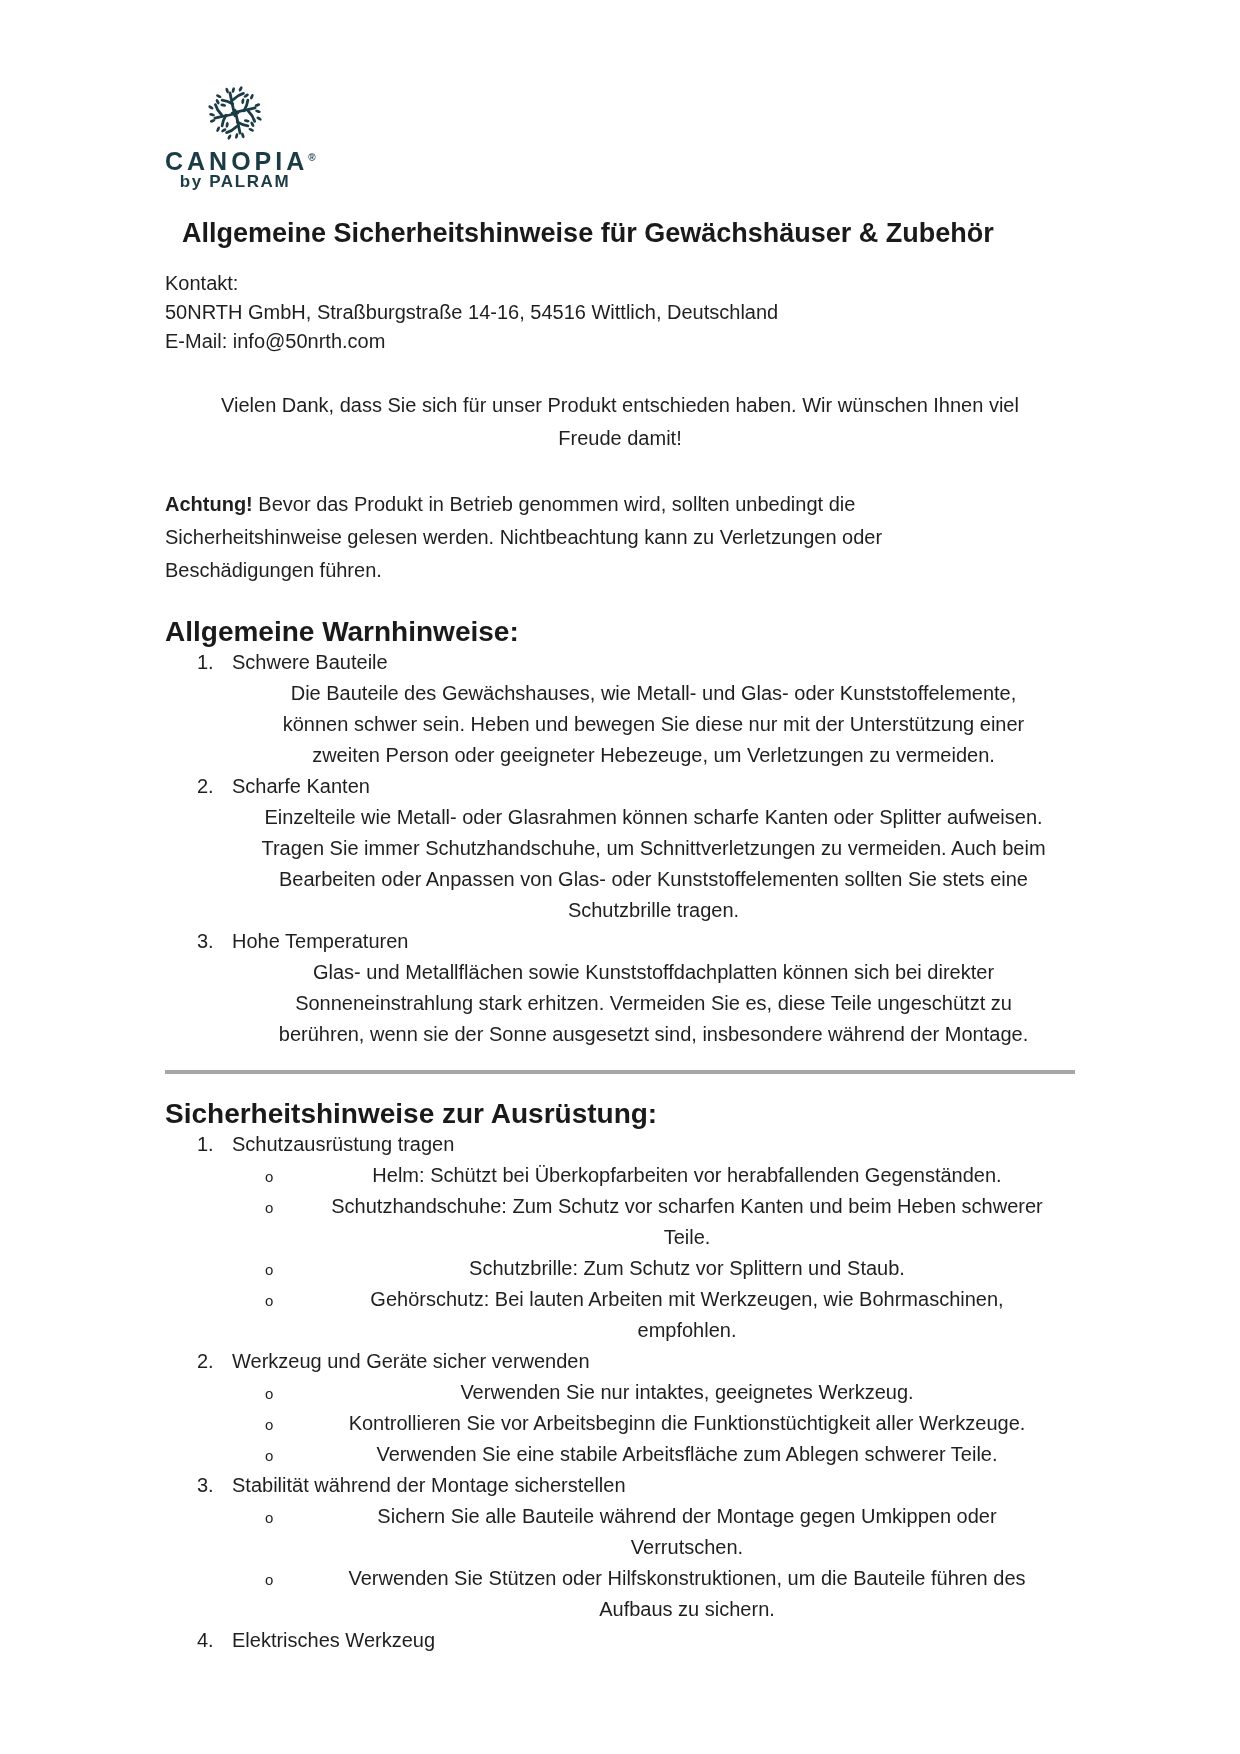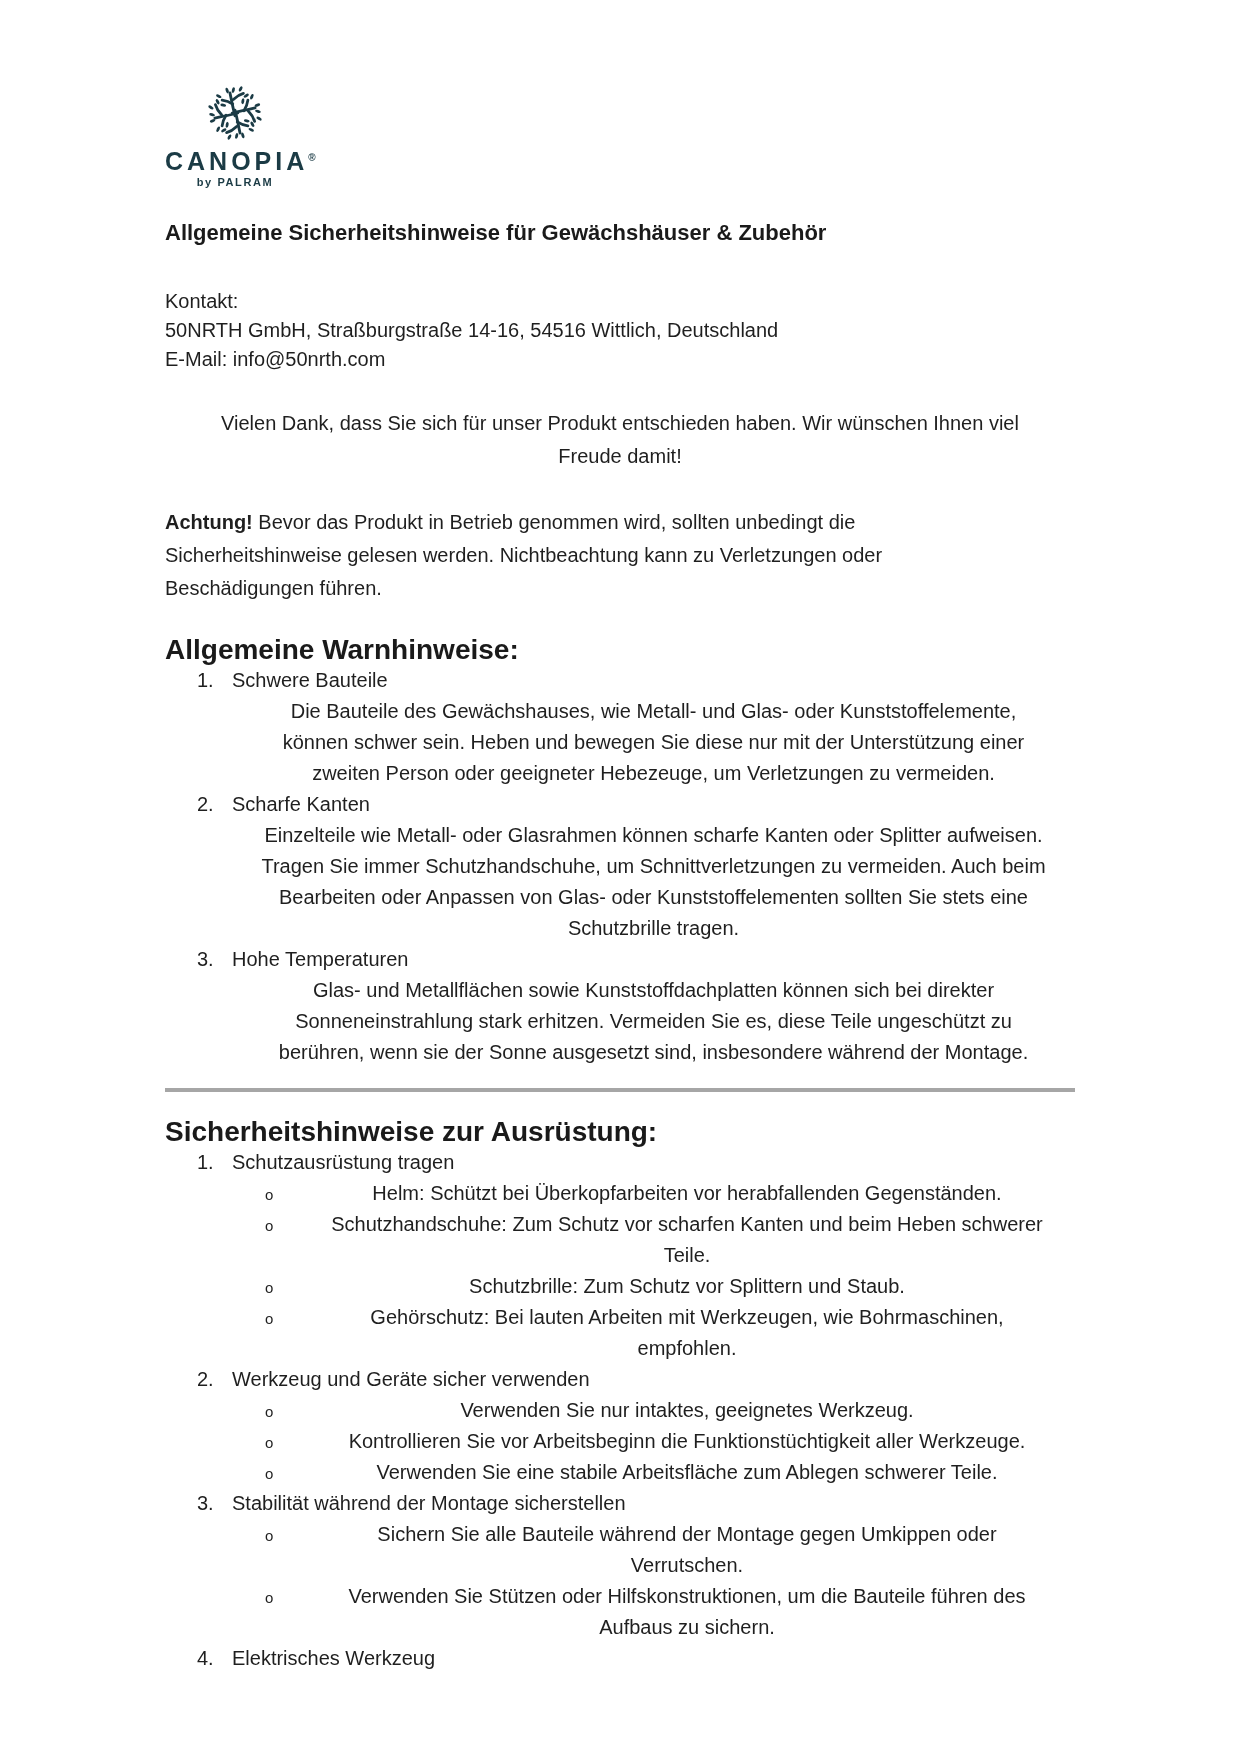--- a/index.html
+++ b/index.html
@@ -19,27 +19,27 @@
 
   
   .logo-block { width:140px; text-align:center; }
   .logo-icon { display:block; margin:0 auto; }
   .brand-word {
     color:#1b3b45; font-weight:700; font-size:25px;
     letter-spacing:4px; line-height:28px; margin-top:2px;
   }
   .brand-reg { font-size:10px; vertical-align:super; letter-spacing:0; }
   .brand-tag {
-    color:#1b3b45; font-weight:700; font-size:11px;
+    color:#1b3b45; font-weight:700; font-size:17px;
     letter-spacing:1.6px; line-height:14px;
   }
 
   
-  h1.doc-title { font-size:22px; font-weight:700; margin:30px 0 0 0; line-height:28px; color:#1a1a1a; }
-  .contact { margin-top:40px; line-height:29px; }
+  h1.doc-title { font-size:27px; font-weight:700; margin:30px 0 0 17px; line-height:28px; color:#1a1a1a; }
+  .contact { margin-top:22px; line-height:29px; }
   p.para { margin:33px 0 0 0; line-height:33px; }
   h2.sec-head { font-size:28px; font-weight:700; margin:29px 0 0 0; line-height:31px; color:#1a1a1a; }
 
   
   .list { margin-top:0; }
   .li1 { display:flex; line-height:31px; }
   .li1 > .num { width:35px; margin-left:32px; flex-shrink:0; }
   .li1 > .c { flex:1; }
   .li2 { display:flex; line-height:31px; }
   .li2 > .mark { width:34px; margin-left:33px; flex-shrink:0; font-size:15px; transform:translateY(1px); }

